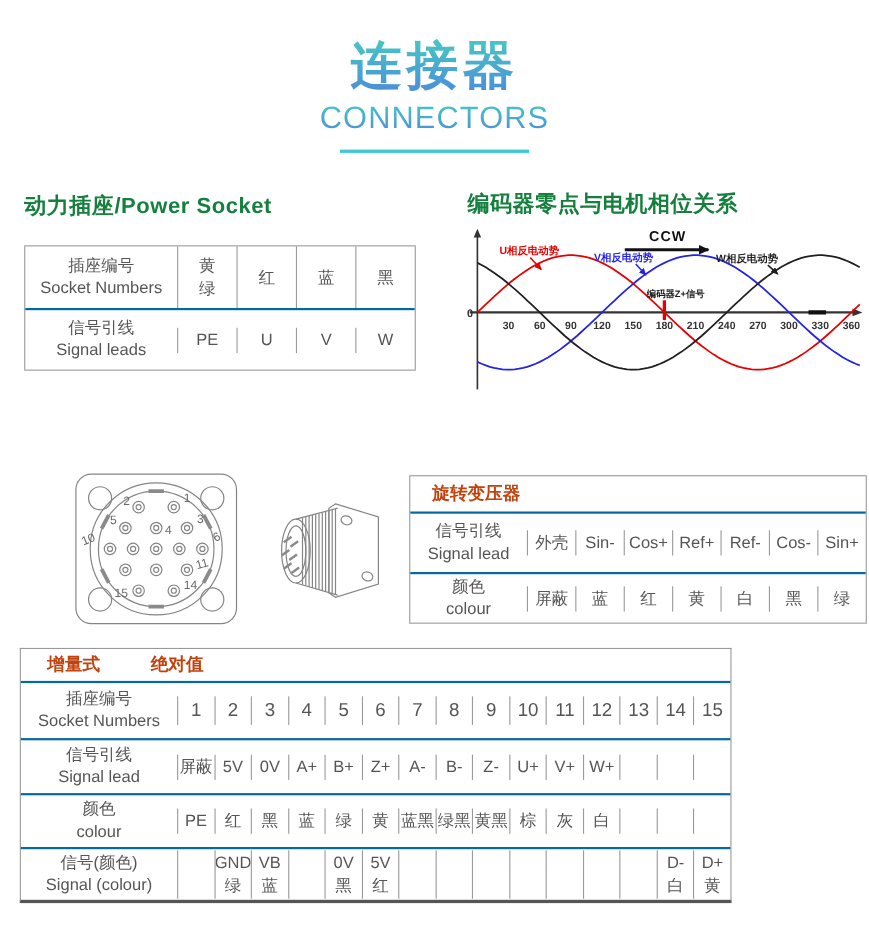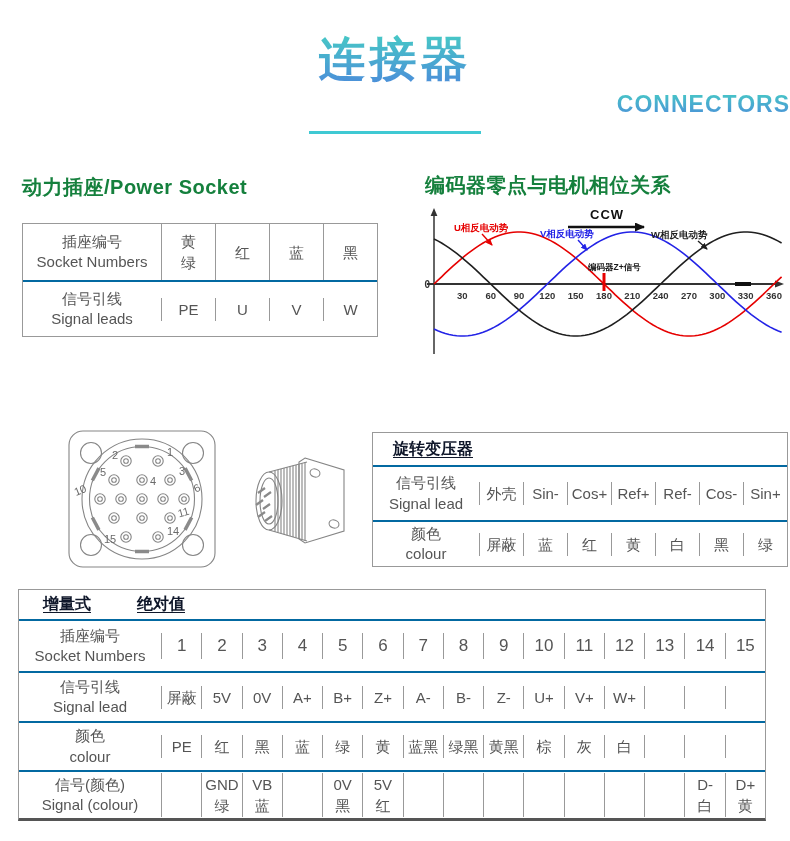--- a/index.html
+++ b/index.html
@@ -3,21 +3,21 @@
 <meta charset="utf-8">
 <style>
   * { margin:0; padding:0; box-sizing:border-box; }
   html,body { background:#fff; }
   body { font-family:"Liberation Sans", sans-serif; color:#555; }
   .page { position:relative; width:790px; height:841px; background:#fff; overflow:hidden; margin:12px auto; }
 
   
   .hero { position:absolute; top:20px; left:0; width:100%; text-align:center; }
   .hero-cn { font-size:47px; font-weight:bold; letter-spacing:4px; line-height:1.15; }
-  .hero-en { font-size:23px; font-weight:bold; letter-spacing:1px; margin-top:5px;text-align:right; }
+  .hero-en { font-size:28px; font-weight:normal; letter-spacing:1px; margin-top:5px; }
   .grad-text { color:#46abd0; }
   @supports ((-webkit-background-clip:text) or (background-clip:text)) {
     .grad-text {
       background:linear-gradient(180deg,#47c8c6 5%,#4b8fd9 95%);
       -webkit-background-clip:text; background-clip:text;
       color:transparent; -webkit-text-fill-color:transparent;
     }
   }
   .hero-rule { width:172px; height:3px; background:#3fc9d3; margin:13px auto 0; }
 
@@ -29,36 +29,36 @@
   .tbl { position:absolute; border:1px solid #999; background:#fff; font-size:15px; color:#555; }
   .tbl > div + div { border-top:2px solid #0369a1;align-items:center; }
   .t-row { display:flex; align-items:stretch; }
   .t-label { flex:0 0 auto; display:flex; align-items:center; justify-content:center;
              text-align:center; white-space:pre-line; line-height:1.35; padding:2px; }
   .t-cells { flex:1; display:flex; }
   .t-cell { flex:1; border-left:1px solid #999; display:flex; align-items:center; justify-content:center;
             text-align:center; white-space:pre-line; line-height:1.4; padding:1px; overflow:hidden; }
   .t-cell.num { font-size:17px; }
 
-  .link { color:#0f172a; font-weight:bold; text-decoration:underline; text-underline-offset:3px; }
+  .link { color:#c2410c; font-weight:bold; text-underline-offset:3px; }
 
   
   .power-tbl { left:22px; top:211px; width:356px; }
   .power-tbl .t-row { height:56px; }
   .power-tbl .t-label { width:138px; }
 
   
   .resolver-tbl { left:372px; top:420px; width:416px; }
   .resolver-tbl .tbl-title { height:32px; display:flex; align-items:center; padding-left:20px; font-size:16px; }
   .resolver-tbl .t-label { width:106px; }
   .resolver-tbl .r-sig { height:55px; }
   .resolver-tbl .r-col { height:46px; }
 
   
-  .main-tbl { left:18px; top:577px; width:748px; border-bottom:3px solid #555; }
+  .main-tbl { left:18px; top:577px; width:647px; border-bottom:3px solid #555; }
   .main-tbl .tabs-row { height:29px; display:flex; align-items:center; gap:46px; padding-left:24px; font-size:16px; }
   .main-tbl .t-label { width:142px; }
   .main-tbl .r1 { height:52px; }
   .main-tbl .r2 { height:50px; }
   .main-tbl .r3 { height:49px; }
   .main-tbl .r4 { height:48px; }
 
   
   .chart-svg { position:absolute; left:420px; top:192px; }
   .chart-svg .tick { font-family:"Liberation Sans",sans-serif; font-size:9.5px; font-weight:bold; fill:#333; text-anchor:middle; }

